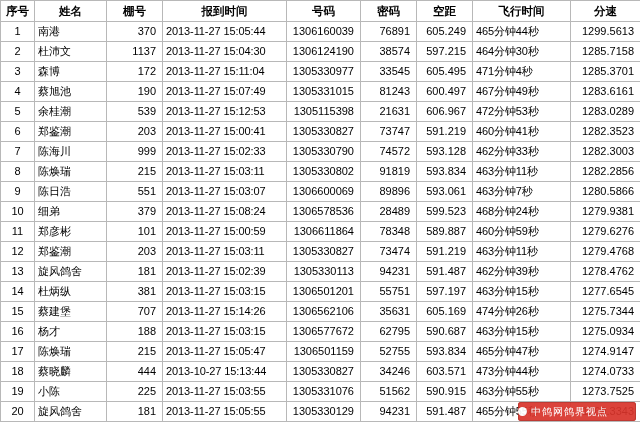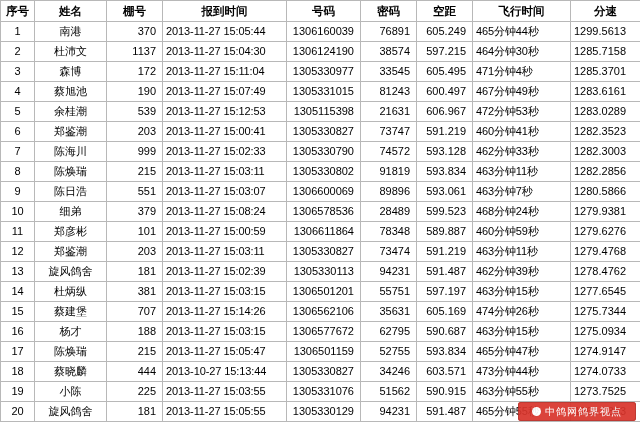--- a/index.html
+++ b/index.html
@@ -42,37 +42,36 @@
   }
   thead th{
     background:#ffffff;
     font-weight:bold;
     font-size:11.5px;
     height:20px;
     line-height:20px;
   }
   td.num{text-align:right;padding-right:6px;}
   td.idx{text-align:center;}
-  td.name{text-align:center;}
+  td.name{text-align:left;}
   td.time{text-align:left;letter-spacing:-0.1px;}
-  td.speed{text-align:left;padding-right:6px;}
+  td.speed{text-align:right;padding-right:6px;}
 
   
   .watermark{
     position:absolute;
     right:4px;
     bottom:3px;
     width:118px;
     height:19px;
     background:#d9342b;
     border-radius:3px;
     color:#ffffff;
     font-size:10px;
     line-height:19px;
-    text-align:center;
     opacity:0.92;
     letter-spacing:1px;
     box-shadow:0 0 0 1px #b82a22 inset;
   }
   .watermark .wm-dot{
     display:inline-block;
     width:9px;height:9px;
     border-radius:50%;
     background:#ffffff;
     vertical-align:-1px;

